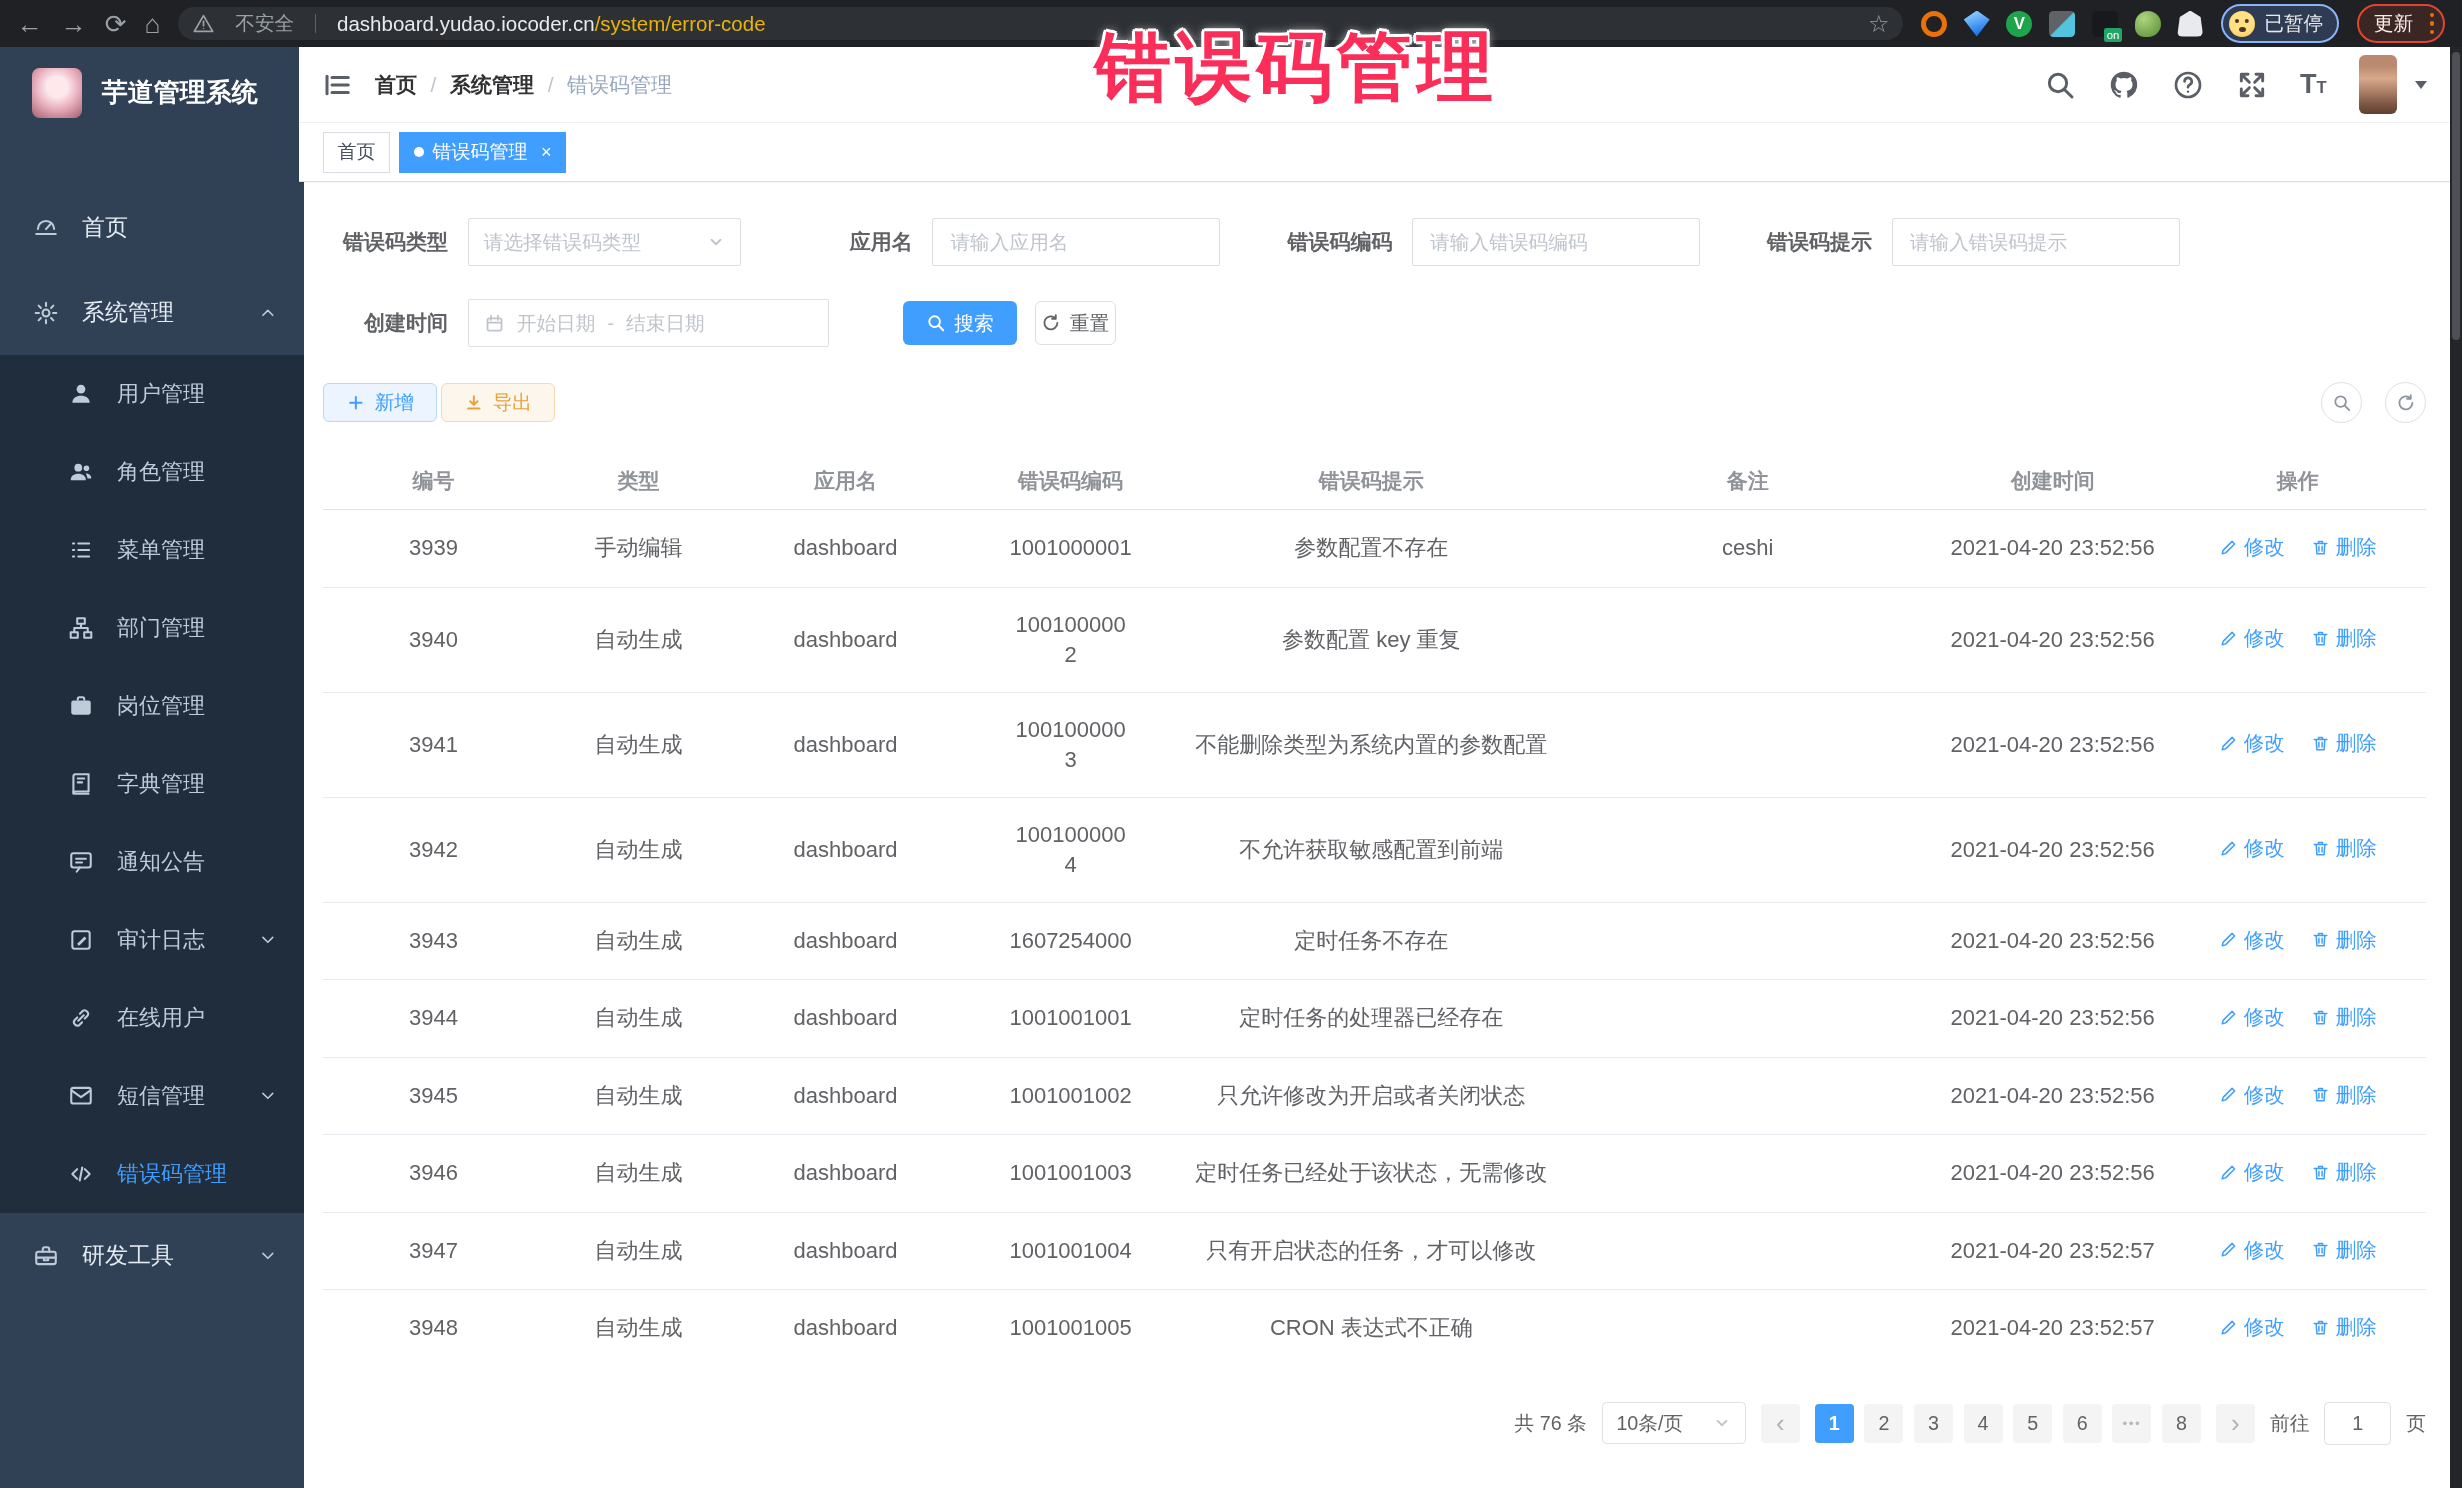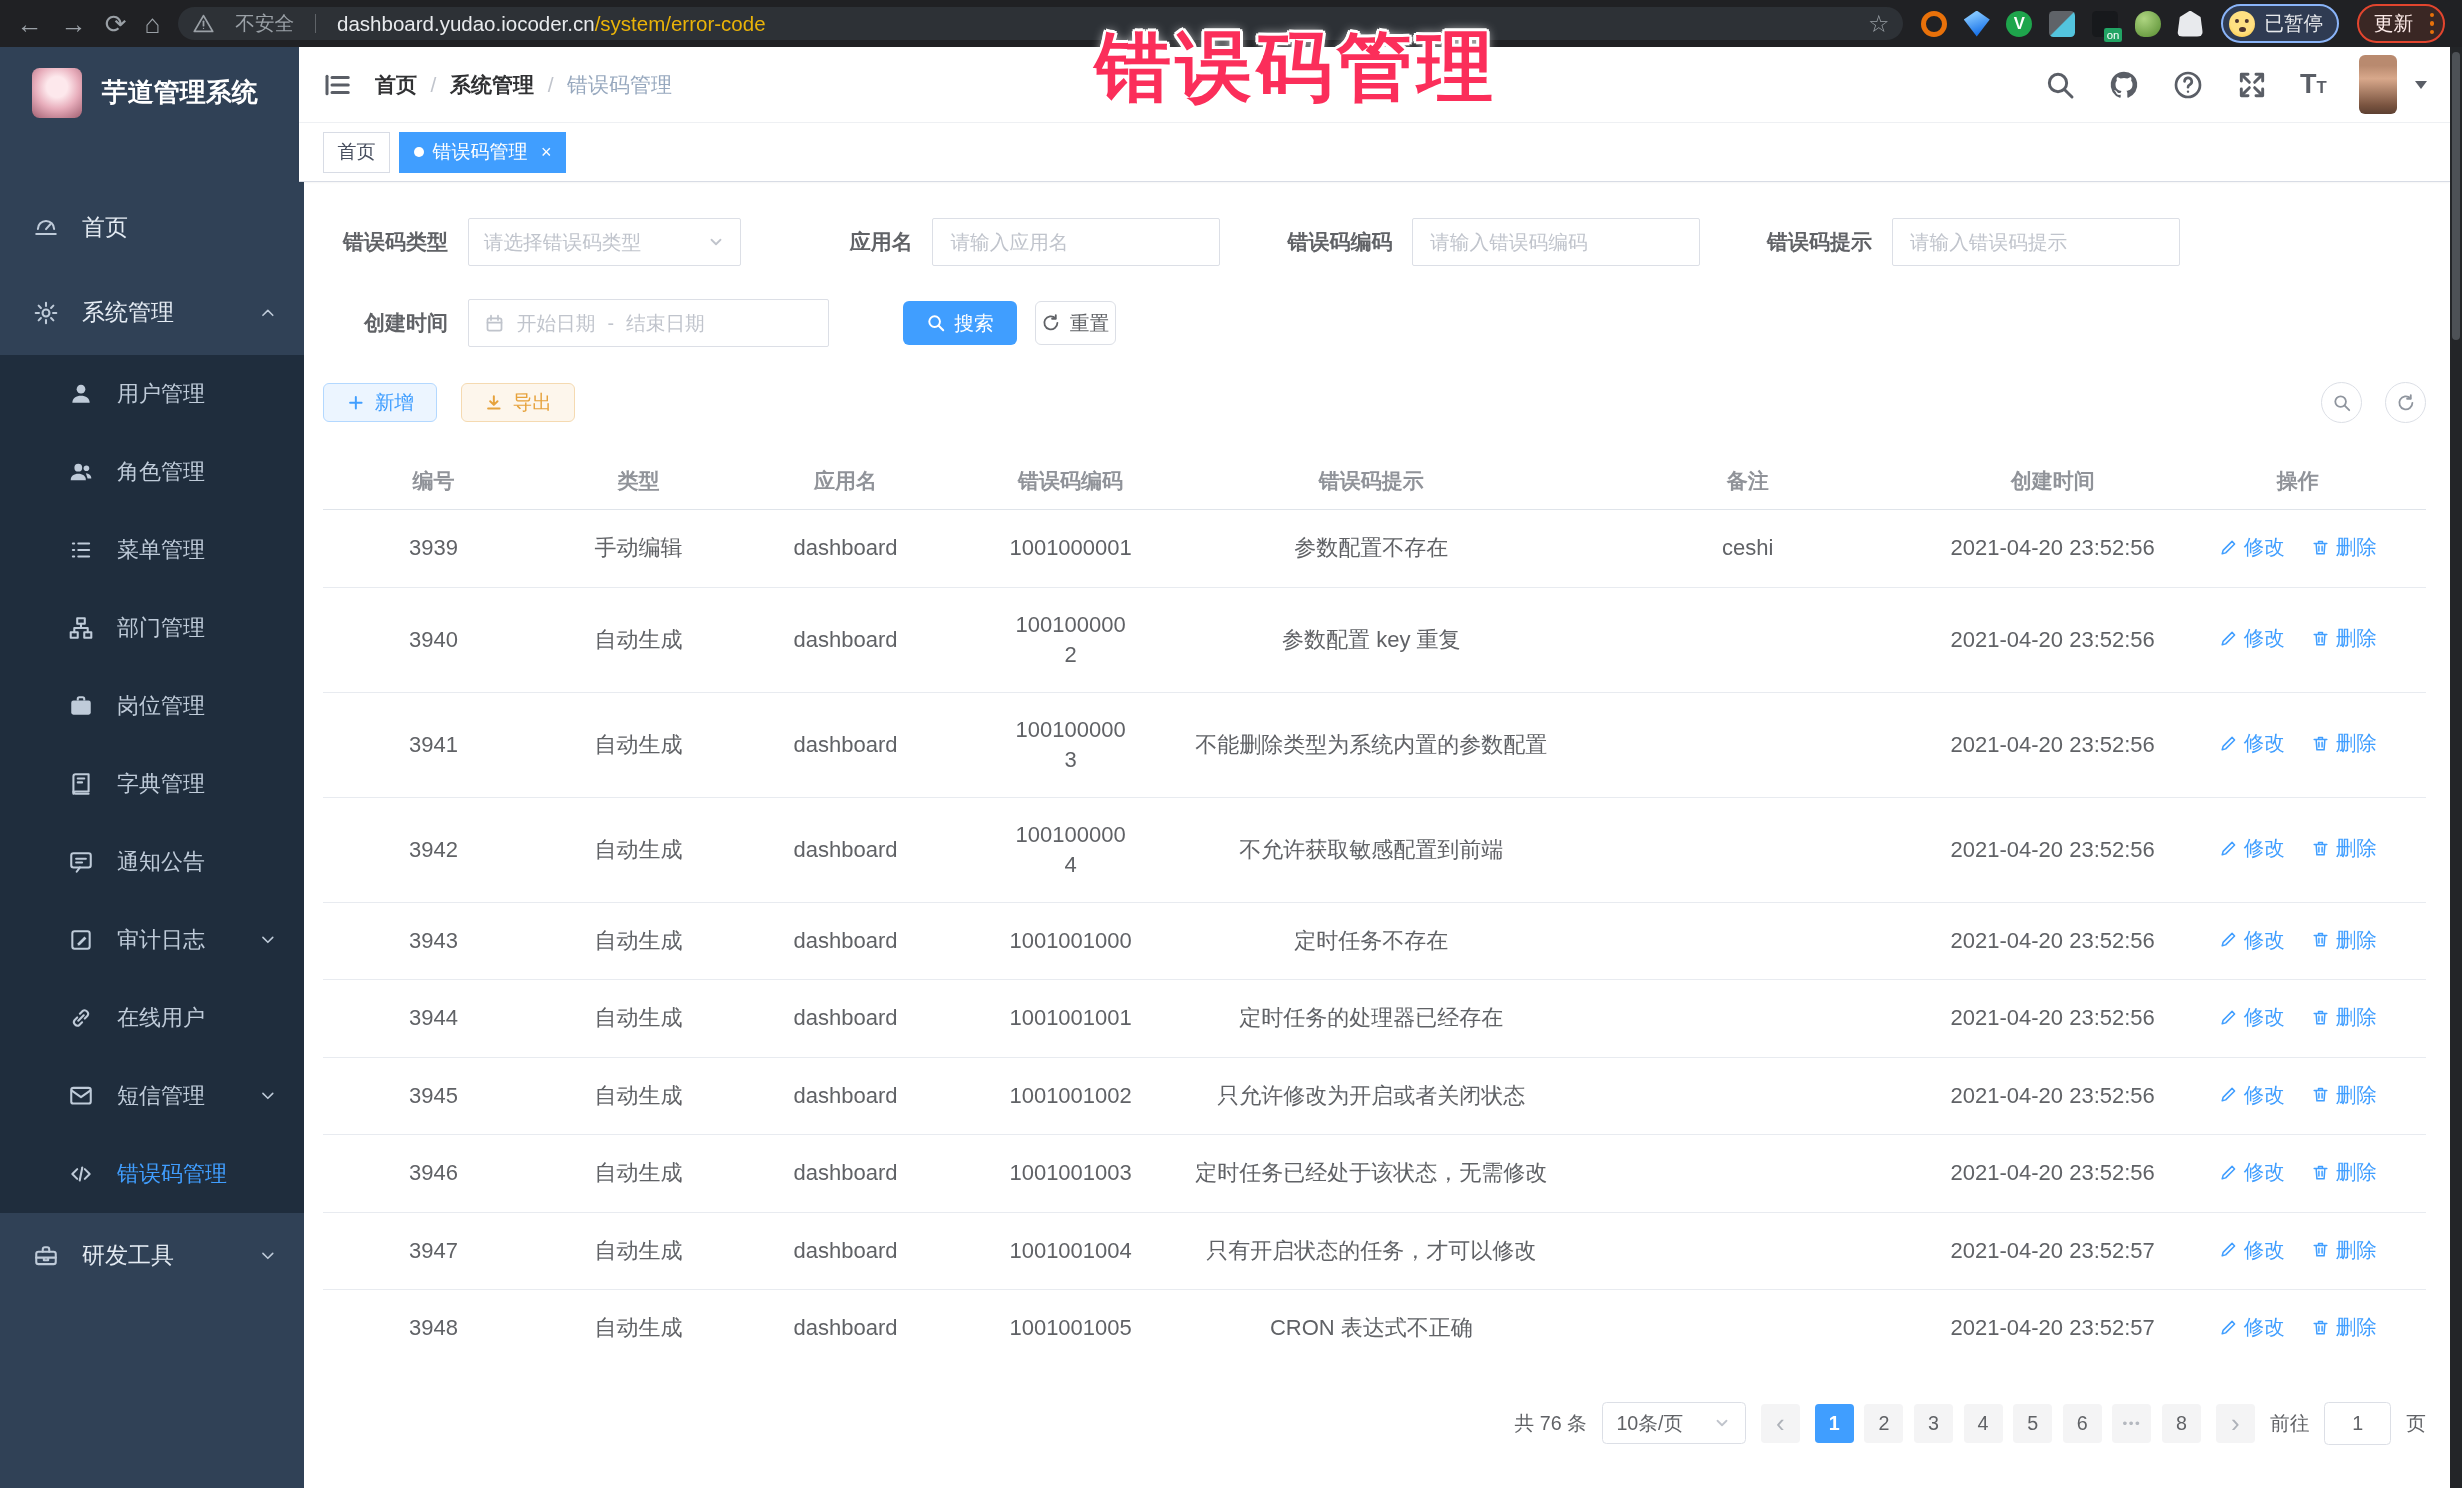--- a/index.html
+++ b/index.html
@@ -92,21 +92,21 @@
   .date-box{width:361px;padding:0 15px;gap:12px;}
   .date-box .sep{color:#c0c4cc;font-size:19.7px;}
   .cal-ic{color:#c0c4cc;}
   .cal-ic svg{width:21px;height:21px;}
   .btn{height:44px;border-radius:6px;display:flex;align-items:center;justify-content:center;gap:9px;font-size:19.7px;cursor:pointer;box-sizing:border-box;border:0.8px solid transparent;}
   .btn svg{width:19.7px;height:19.7px;}
   .btn-primary{background:#409eff;color:#fff;width:114px;margin-left:27px;}
   .btn-plain{background:#fff;border-color:#dcdfe6;color:#606266;width:81px;margin-left:18px;}
   .toolbar{display:flex;align-items:center;margin-top:35px;}
   .btn-add{background:#ecf5ff;border-color:#b3d8ff;color:#409eff;width:114px;height:39px;}
-  .btn-export{background:#fdf6ec;border-color:#f5dab1;color:#e6a23c;width:114px;height:39px;margin-left:24px;}
+  .btn-export{background:#fdf6ec;border-color:#f5dab1;color:#e6a23c;width:114px;height:39px;margin-left:4px;}
   .tool-right{margin-left:auto;display:flex;gap:23px;}
   .circle-btn{width:39px;height:39px;border-radius:50%;border:0.8px solid #dcdfe6;background:#fff;color:#8f959e;display:flex;align-items:center;justify-content:center;cursor:pointer;}
   .circle-btn svg{width:19.7px;height:19.7px;}
   
   table{width:100%;border-collapse:collapse;margin-top:29px;table-layout:fixed;}
   th{font-size:21px;font-weight:600;color:#909399;padding:13.6px 7.6px;text-align:center;line-height:30px;}
   td{font-size:22px;color:#606266;padding:22px 7.6px;text-align:center;line-height:30px;border-top:1.1px solid #e8ebf0;word-break:break-all;}
   tr.data-row:first-child td{border-top:1.1px solid #dfe4ea;text-align:center;}
   .cell-code{white-space:pre-line;}
   .cell-ops a{color:#409eff;text-decoration:none;display:inline-flex;align-items:center;gap:6px;font-size:20.5px;cursor:pointer;}
@@ -608,21 +608,21 @@
                   <path d="M10 10.5v6M14 10.5v6"></path>
                 </svg>
               </span>
               <span class="op-txt">删除</span>
             </a></td>
         </tr>
         <tr class="data-row">
           <td>3943</td>
           <td>自动生成</td>
           <td>dashboard</td>
-          <td class="cell-code">1001001000</td>
+          <td class="cell-code">1607254000</td>
           <td>定时任务不存在</td>
           <td></td>
           <td>2021-04-20 23:52:56</td>
           <td class="cell-ops"><a>
               <span class="op-ic">
                 <svg viewBox="0 0 24 24" fill="none" stroke="currentColor" stroke-width="1.9" stroke-linecap="round" stroke-linejoin="round">
                   <path d="M4 20l1.2-4.4L16.5 4.3l3.2 3.2L8.4 18.8 4 20z"></path>
                 </svg>
               </span>
               <span class="op-txt">修改</span>

